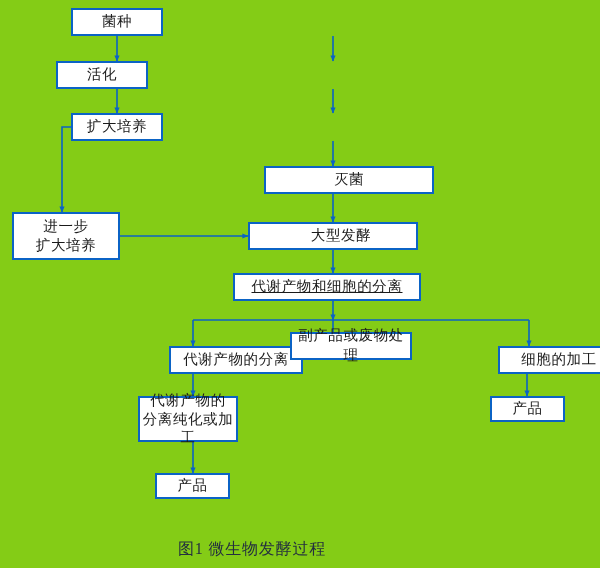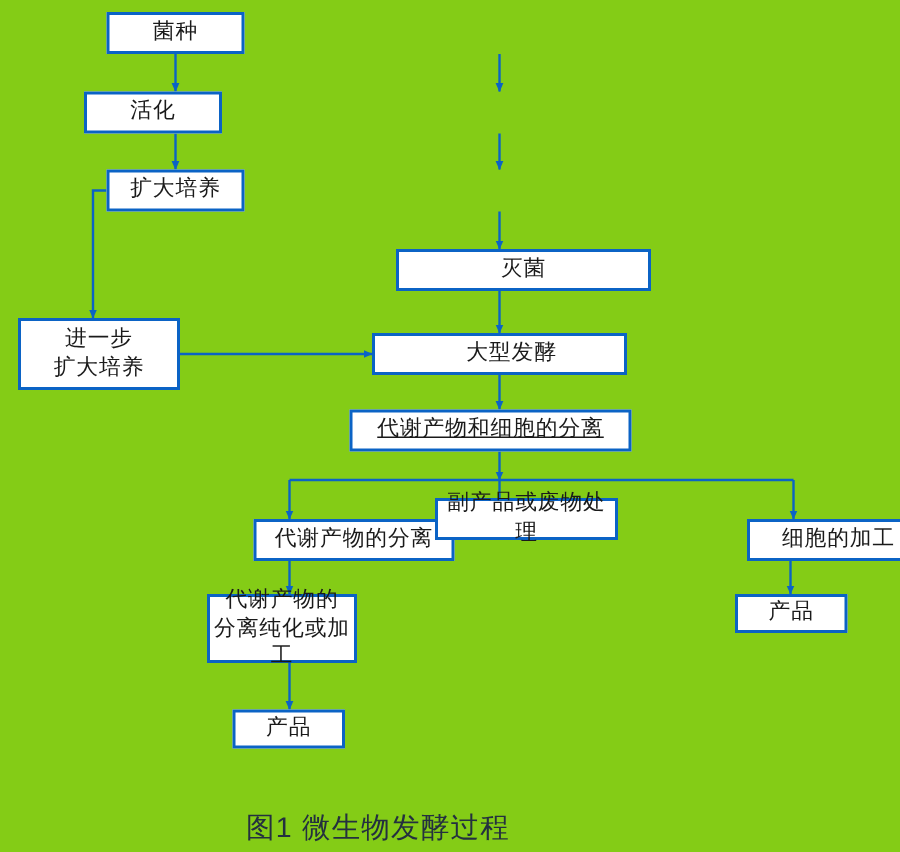--- a/index.html
+++ b/index.html
@@ -44,24 +44,24 @@
   }
   .node-box.two-line {
     line-height: 1.3;
   }
   #figure-caption {
     position: absolute;
     left: 0;
     top: 539px;
     width: 504px;
     text-align: center;
-    font-size: 19px;
+    font-size: 16px;
     letter-spacing: 0.8px;
     color: #24303f;
-    font-family: Liberation Sans, sans-serif;
+    font-family: Liberation Serif, serif;
   }
 </style>
 </head>
 <body>
 
 <div id="figure-root">
 
   <svg id="flow-svg" viewBox="0 0 600 568" xmlns="http://www.w3.org/2000/svg">
     <defs>
       <marker id="arrowhead" markerWidth="7" markerHeight="7" refX="5.6" refY="3" orient="auto" markerUnits="userSpaceOnUse">

